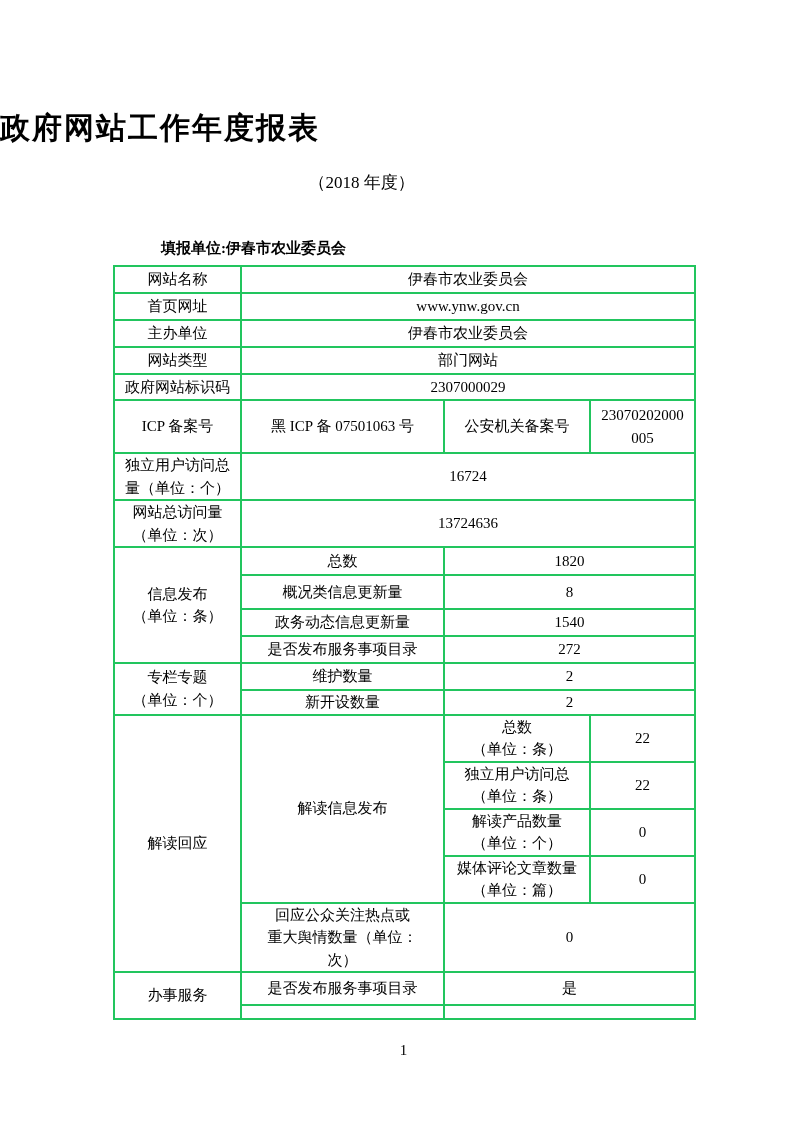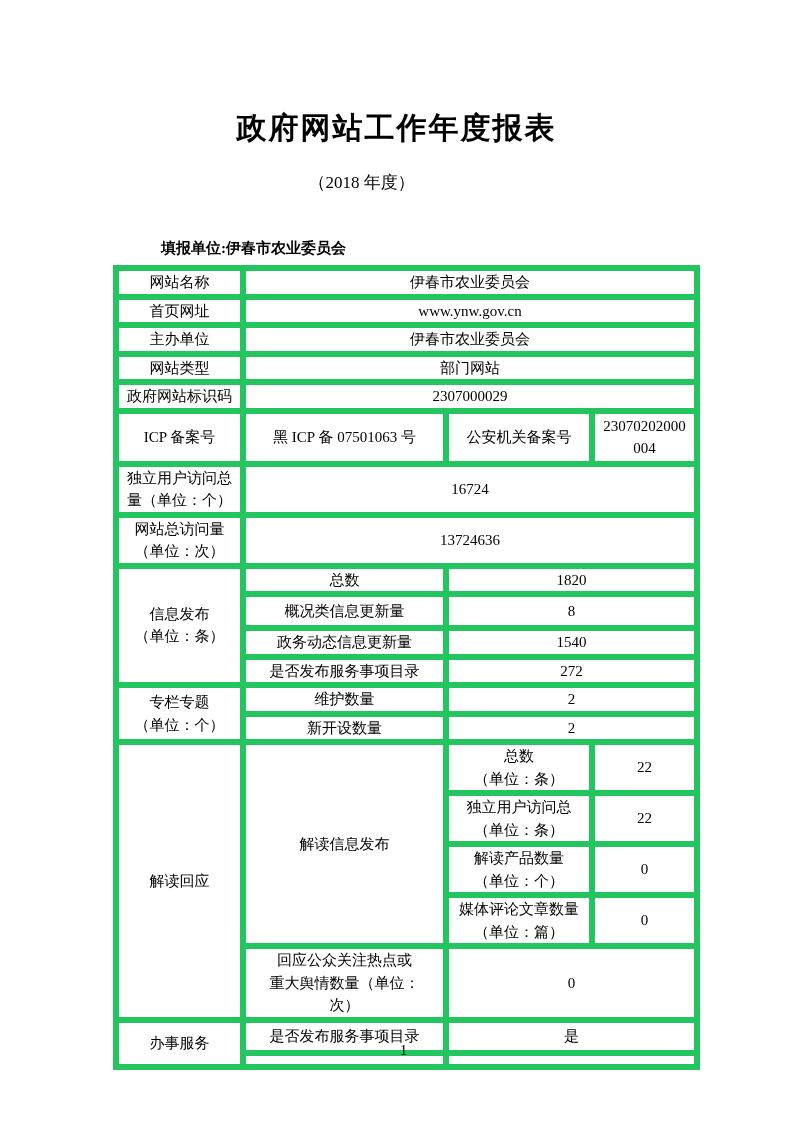--- a/index.html
+++ b/index.html
@@ -11,21 +11,21 @@
     background: #ffffff;
     color: #000000;
     font-family: "Liberation Serif", "DejaVu Serif", serif;
     overflow: hidden;
   }
   .report-title {
     position: absolute;
     top: 108px; left: 0;
     width: 793px;
     margin: 0;
-    text-align: center;
+    text-align: left;
     font-size: 30px;
     font-weight: bold;
     letter-spacing: 2px;
   }
   .report-subtitle {
     position: absolute;
     top: 171px; left: 0;
     width: 723px;
     text-align: center;
     font-size: 17px;
@@ -40,21 +40,21 @@
   table.report {
     position: absolute;
     left: 113px; top: 265px;
     width: 581px;
     border-collapse: collapse;
     table-layout: fixed;
     font-size: 15px;
     border: 1.5px solid #000;
   }
   table.report td {
-    border: 6px solid #22c55e;
+    border: 2px solid #22c55e;
     text-align: center;
     vertical-align: middle;
     padding: 0 3px;
     line-height: 1.5;
     overflow: hidden;
   }
   td.bottom-align {
     vertical-align: bottom;
     padding-bottom: 4px;
   }
@@ -102,21 +102,21 @@
       <tr style="height:26px">
         <td>政府网站标识码</td>
         <td colspan="3">2307000029</td>
       </tr>
       <tr style="height:53px">
         <td>ICP 备案号</td>
         <td>黑 ICP 备 07501063 号</td>
         <td>公安机关备案号</td>
         <td>
           <div>23070202000</div>
-          <div>004</div>
+          <div>005</div>
         </td>
       </tr>
       <tr style="height:46px">
         <td>
           <div>独立用户访问总</div>
           <div>量（单位：个）</div>
         </td>
         <td colspan="3">16724</td>
       </tr>
       <tr style="height:46px">

